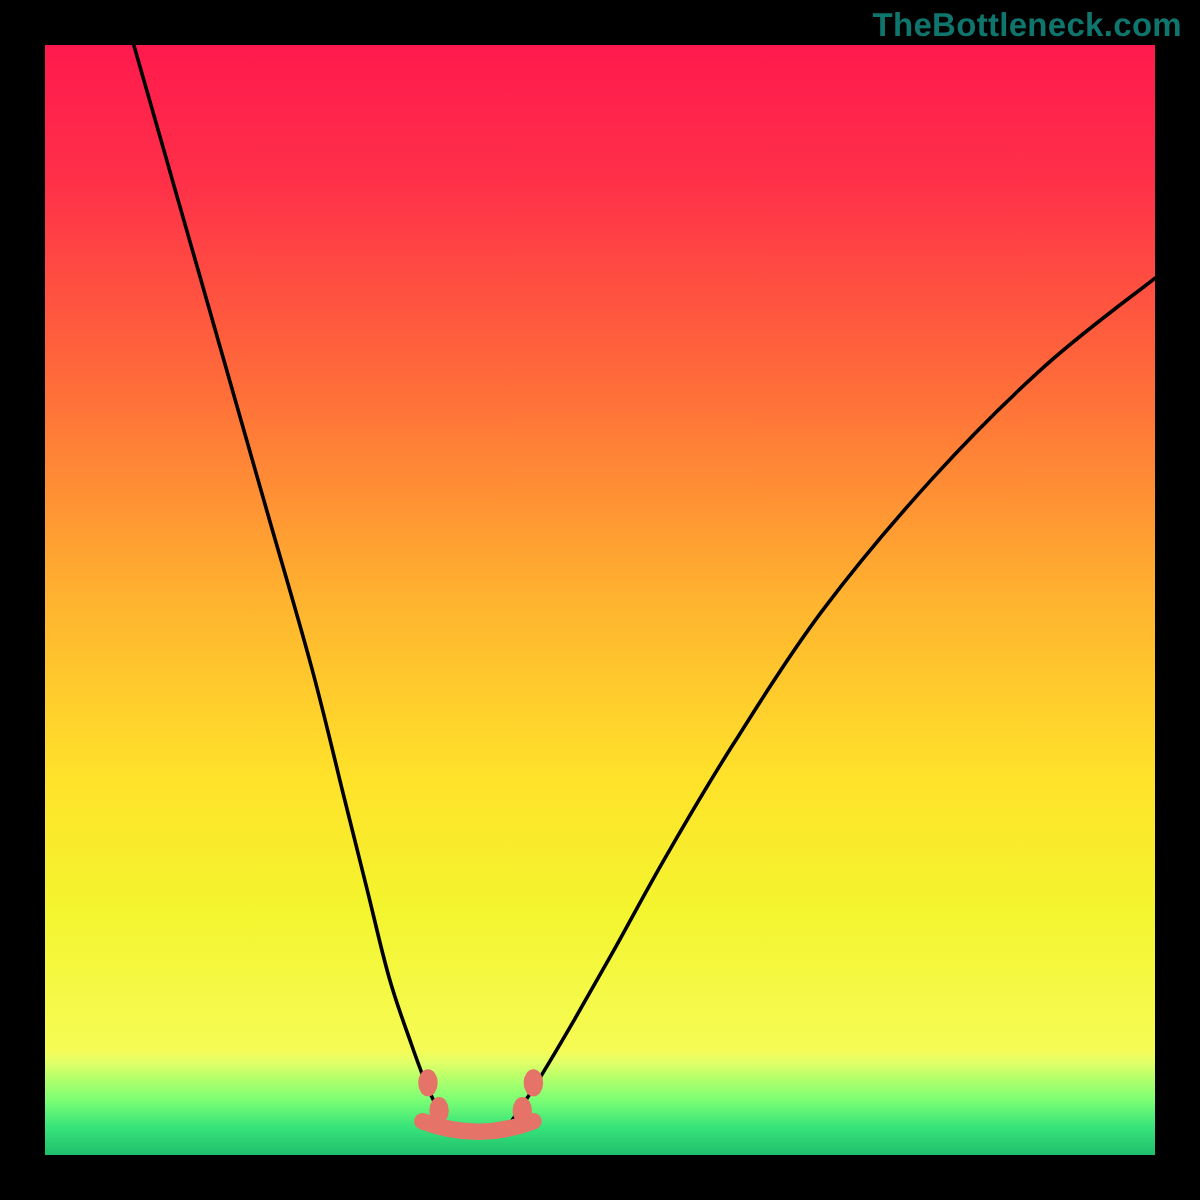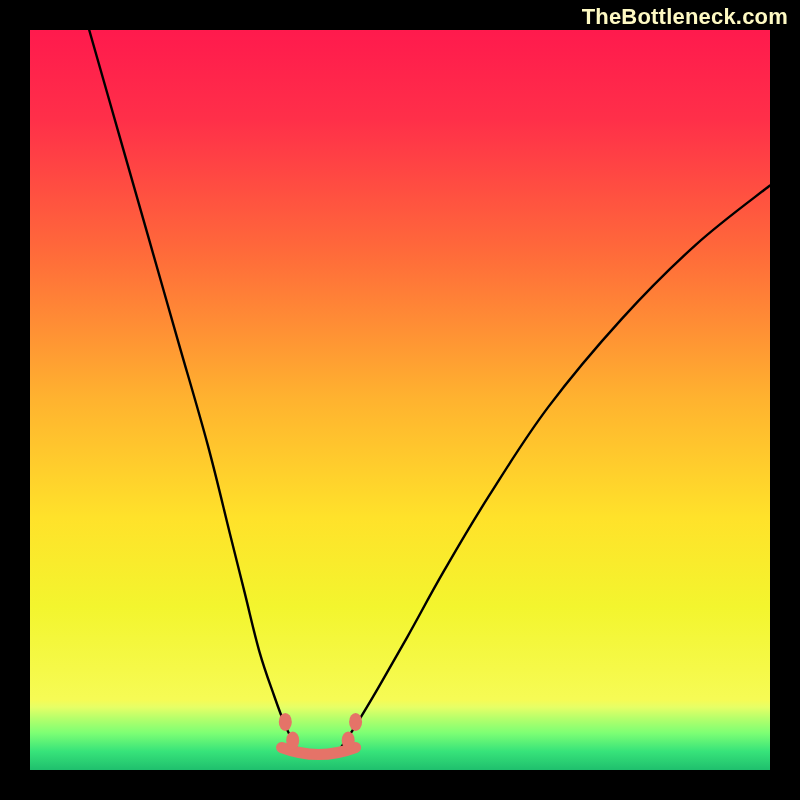--- a/index.html
+++ b/index.html
@@ -26,21 +26,21 @@
     height: 740px;
     overflow: hidden;
   }
   .watermark {
     position: absolute;
     top: 4px;
     right: 12px;
     font-family: Arial, Helvetica, sans-serif;
     font-size: 22px;
     font-weight: 600;
-    color: #fef9c3;
+    color: #0f766e;
     letter-spacing: 0.2px;
   }
   svg {
     display: block;
   }
 </style>
 </head>
 <body>
 
 <div class="frame">

